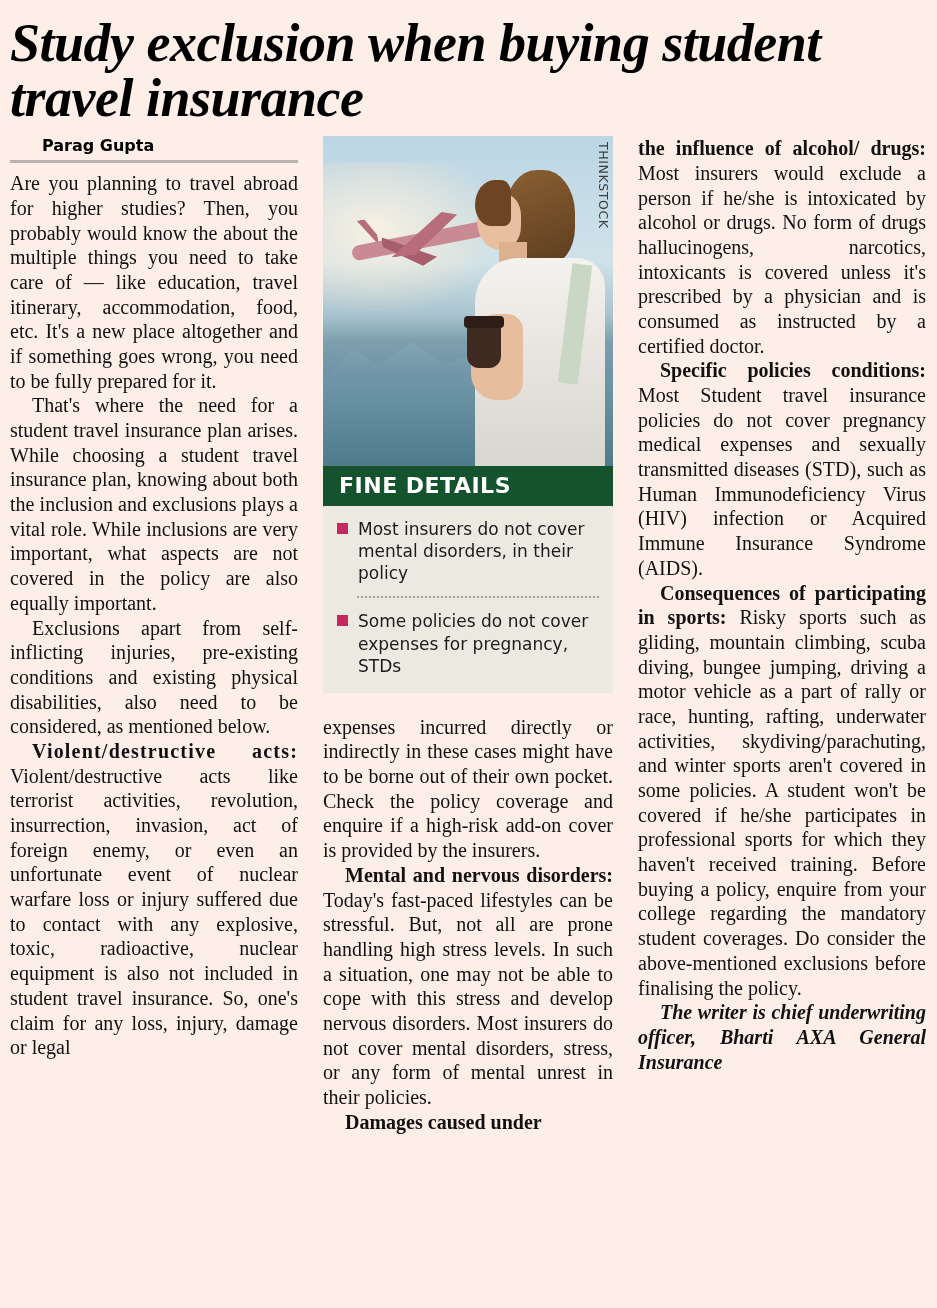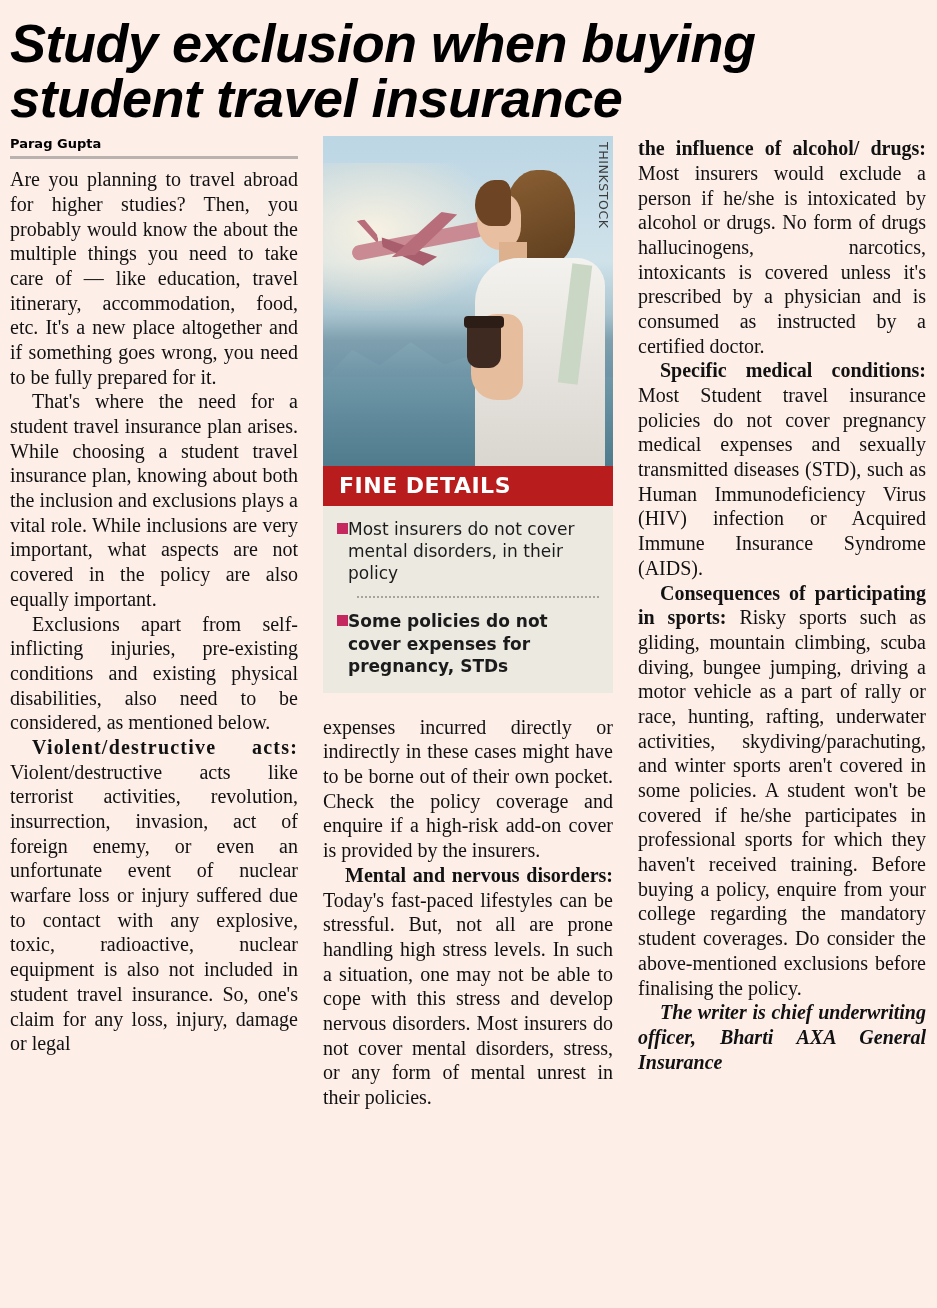--- a/index.html
+++ b/index.html
@@ -15,21 +15,21 @@
     overflow: hidden;
   }
   .page {
     position: relative;
     width: 937px;
     height: 1308px;
     box-sizing: border-box;
     padding: 10px 8px 0 8px;
   }
   .headline {
-    font-family: Liberation Sans, sans-serif;
+    font-family: Liberation Serif, serif;
     font-weight: bold;
     font-style: italic;
     font-size: 54px;
     line-height: 1.02;
     letter-spacing: -0.5px;
     color: #000;
     margin: 6px 0 10px 2px;
     max-width: 930px;
   }
   .columns {
@@ -39,23 +39,24 @@
   }
   .col {
     width: 288px;
   }
   .col-mid {
     width: 290px;
   }
   .byline {
     font-family: "DejaVu Sans", sans-serif;
     font-weight: bold;
-    font-size: 13px;
+    font-size: 16px;
     color: #000;
     margin-bottom: 5px;
+    margin-left: 32px;
   }
   .byline-rule {
     border-top: 3px solid #b9b2ae;
     margin: 4px 0 8px 0;
   }
   p.body {
     font-size: 20px;
     line-height: 1.235;
     text-align: justify;
     margin: 0;
@@ -255,38 +256,39 @@
     color: #3b3b3b;
     writing-mode: vertical-rl;
     text-orientation: mixed;
   }
   .fine-box {
     width: 290px;
     background: #ece9e1;
     padding-bottom: 14px;
   }
   .fine-head {
-    background: #b91c1c;
+    background: #14532d;
     color: #fff;
     font-family: "DejaVu Sans", sans-serif;
     font-weight: bold;
     font-size: 22px;
     letter-spacing: 0.5px;
     padding: 7px 0 8px 16px;
   }
   .fine-item {
     display: flex;
+    gap: 10px;
     padding: 12px 14px 2px 14px;
     font-family: "DejaVu Sans", sans-serif;
     font-size: 17px;
     line-height: 1.3;
     color: #1b1b1b;
   }
   .fine-item.bold {
-    font-weight: bold;
+    font-weight: normal;
     justify-content: space-between;
   }
   .bullet {
     width: 11px;
     height: 11px;
     background: #c4285f;
     flex: 0 0 auto;
     margin-top: 5px;
   }
   .dotted {
@@ -356,25 +358,26 @@
         <div class="dotted"></div>
         <div class="fine-item bold">
           <span class="bullet"></span>
           <span>Some policies do not cover expenses for pregnancy, STDs</span>
         </div>
       </div>
 
       <div class="mid-text">
         <p class="body">expenses incurred directly or indirectly in these cases might have to be borne out of their own pocket. Check the policy coverage and enquire if a high-risk add-on cover is provided by the insurers.</p>
         <p class="body" style="text-indent:22px"><span class="lead-in">Mental and nervous disorders:</span><span> Today's fast-paced lifestyles can be stressful. But, not all are prone handling high stress levels.  In such a situation, one may not be able to cope with this stress and develop nervous disorders. Most insurers do not cover mental disorders, stress, or any form of mental unrest in their policies.</span></p>
+        <p class="body" style="text-indent:22px"><span class="lead-in">Damages caused under</span></p>
       </div>
 
     </div>
 
     <div class="col">
       <p class="body"><span class="lead-in">the influence of alcohol/ drugs:</span><span> Most insurers would exclude a person if he/she is intoxicated by alcohol or drugs. No form of drugs hallucinogens, narcotics, intoxicants is covered unless it's prescribed by a physician and is consumed as instructed by a certified doctor.</span></p>
-      <p class="body" style="text-indent:22px"><span class="lead-in">Specific medical conditions:</span><span> Most Student travel insurance policies do not cover pregnancy medical expenses and sexually transmitted diseases (STD), such as Human Immunodeficiency Virus (HIV) infection or Acquired Immune Insurance Syndrome (AIDS).</span></p>
+      <p class="body" style="text-indent:22px"><span class="lead-in">Specific policies conditions:</span><span> Most Student travel insurance policies do not cover pregnancy medical expenses and sexually transmitted diseases (STD), such as Human Immunodeficiency Virus (HIV) infection or Acquired Immune Insurance Syndrome (AIDS).</span></p>
       <p class="body" style="text-indent:22px"><span class="lead-in">Consequences of participating in sports:</span><span> Risky sports such as gliding, mountain climbing, scuba diving, bungee jumping, driving a motor vehicle as a part of rally or race, hunting, rafting, underwater activities, skydiving/parachuting, and winter sports aren't covered in some policies. A student won't be covered if he/she participates in professional sports for which they haven't received training. Before buying a policy, enquire from your college regarding the mandatory student coverages. Do consider the above-mentioned exclusions before finalising the policy.</span></p>
       <p class="body italic-sig" style="text-indent:22px">The writer is chief underwriting officer, Bharti AXA General Insurance</p>
     </div>
 
   </div>
 </div>
 
 </body></html>

